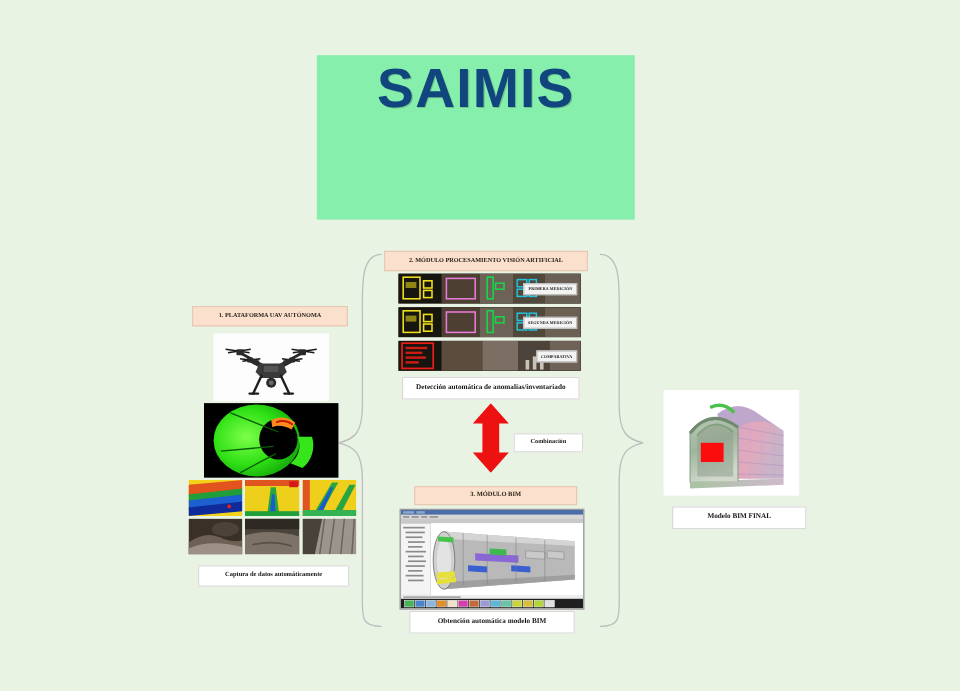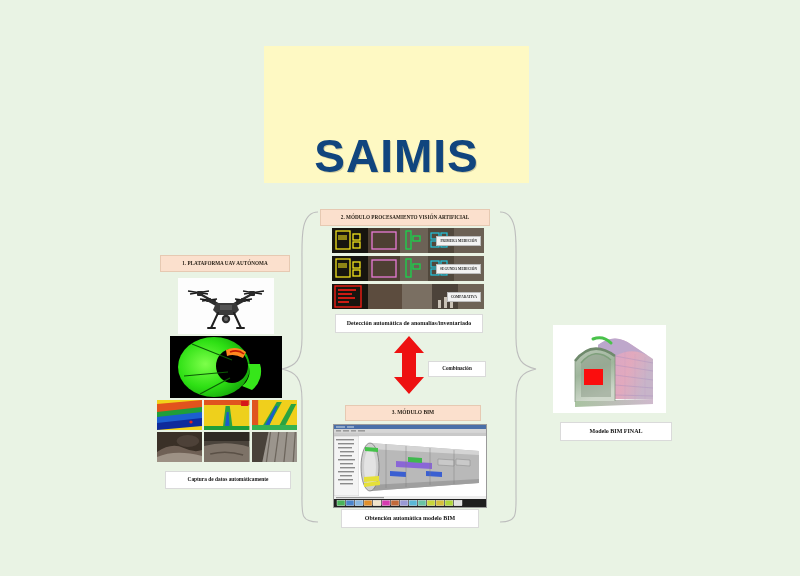--- a/index.html
+++ b/index.html
@@ -8,22 +8,22 @@
     background:#e9f3e4;
     font-family:"Liberation Serif", serif;
     overflow:hidden;
     position:relative;
   }
   .stage{position:absolute;left:0;top:0;width:800px;height:576px;}
 
   
   #title-card{
     position:absolute;left:264px;top:46px;width:265px;height:137px;
-    background:#fef9c3;
-    display:flex;align-items:flex-end;justify-content:center;
+    background:#86efac;
+    display:flex;align-items:flex-start;justify-content:center;
   }
   #title-text{
     font-family:"Liberation Sans", sans-serif;
     font-weight:bold;font-size:46px;letter-spacing:1px;
     color:#10457e;
     text-shadow:1px 1px 0 rgba(0,0,0,.18);
   }
 
   
   .hdr{

